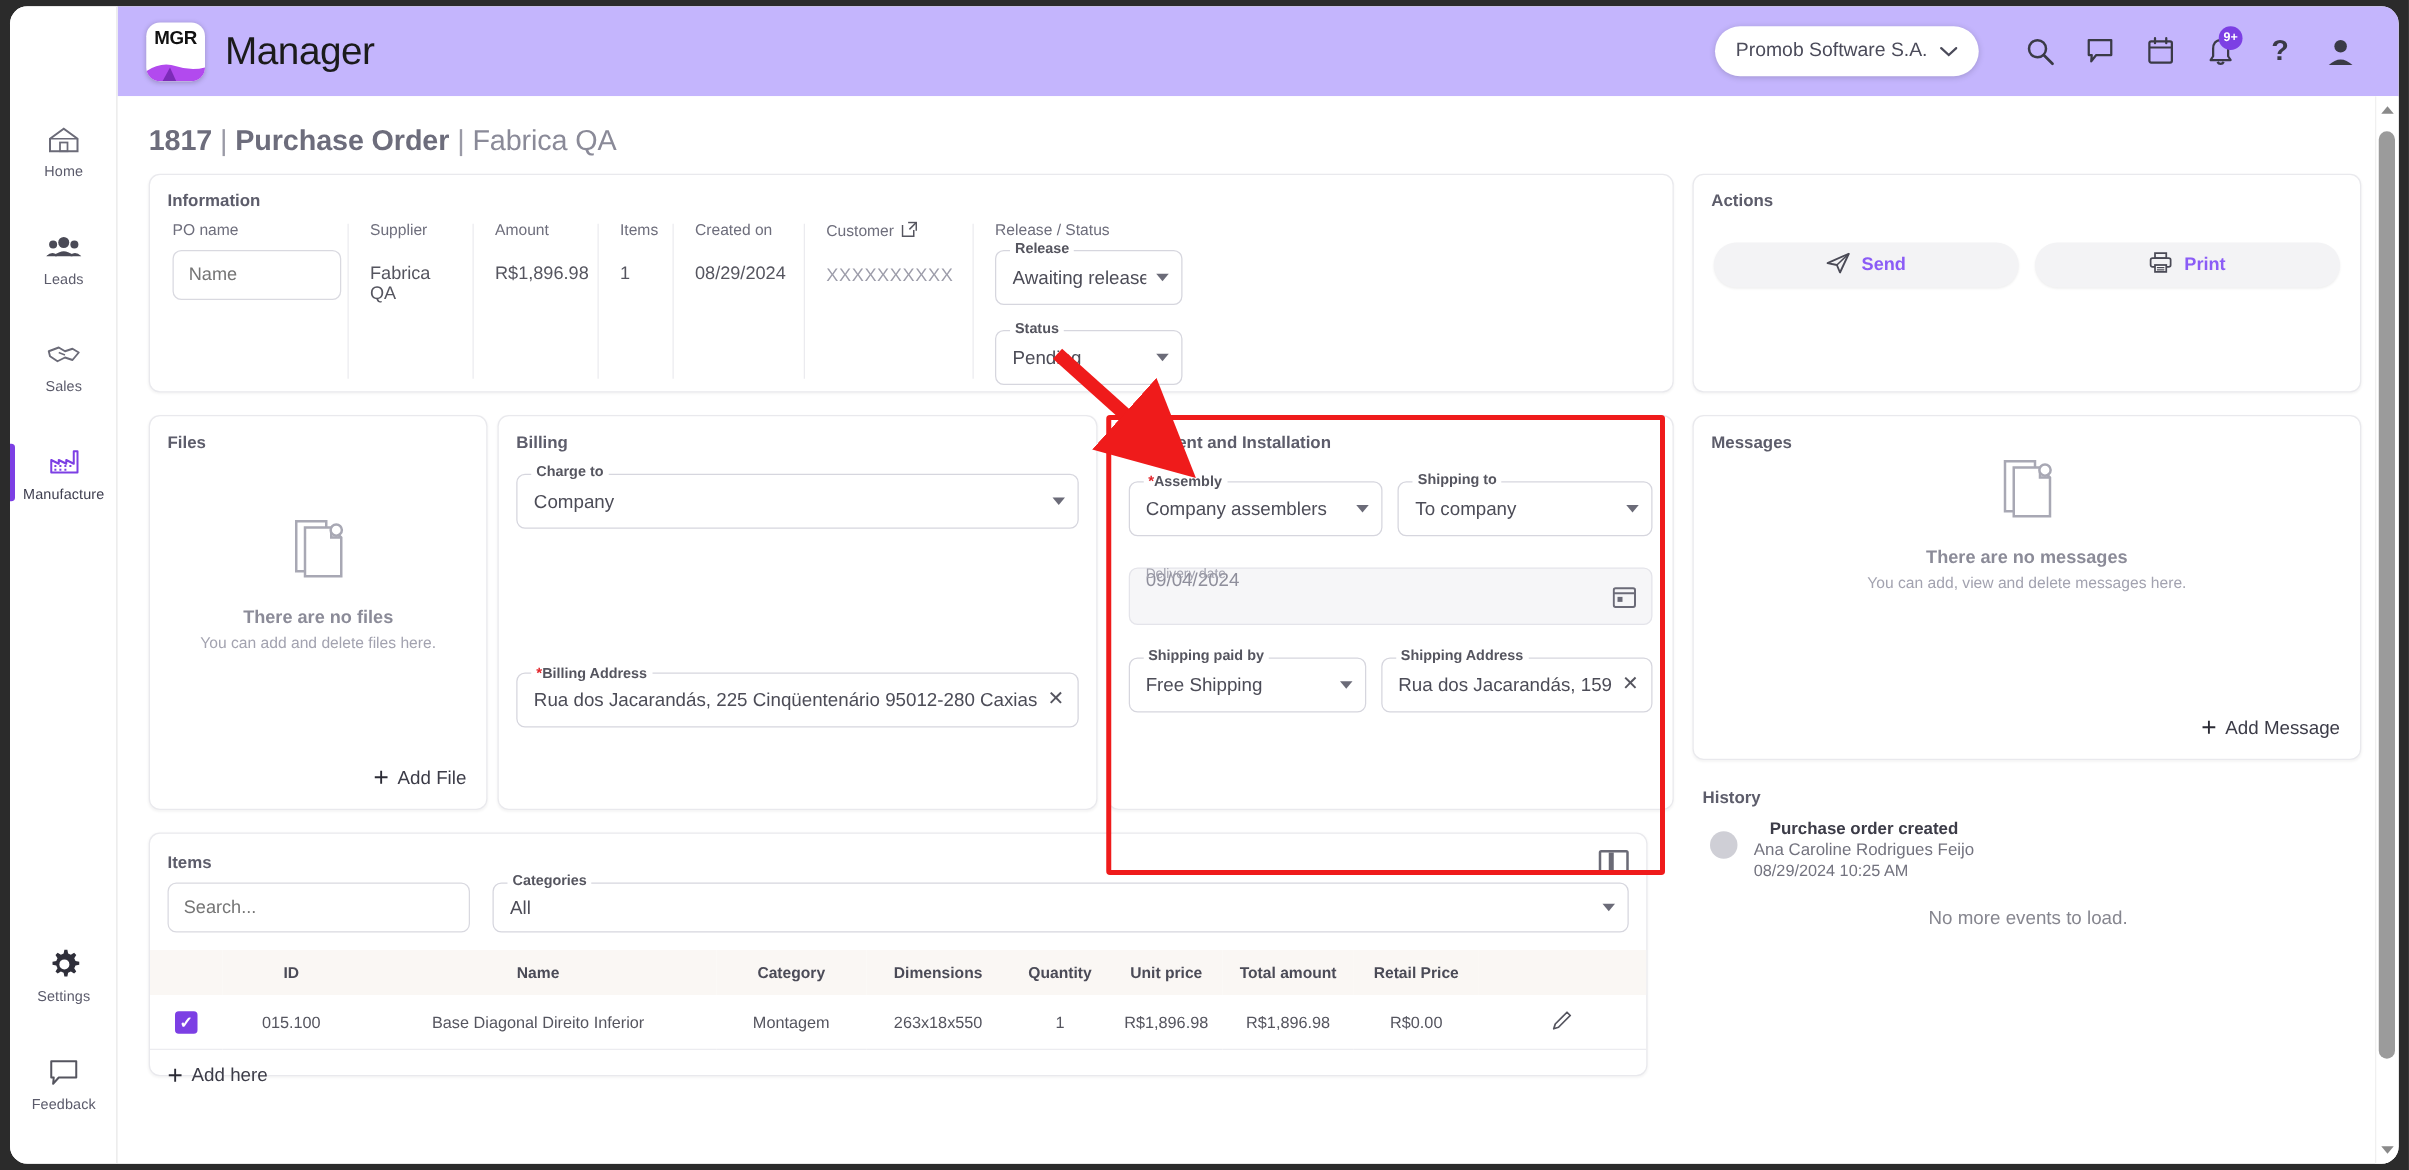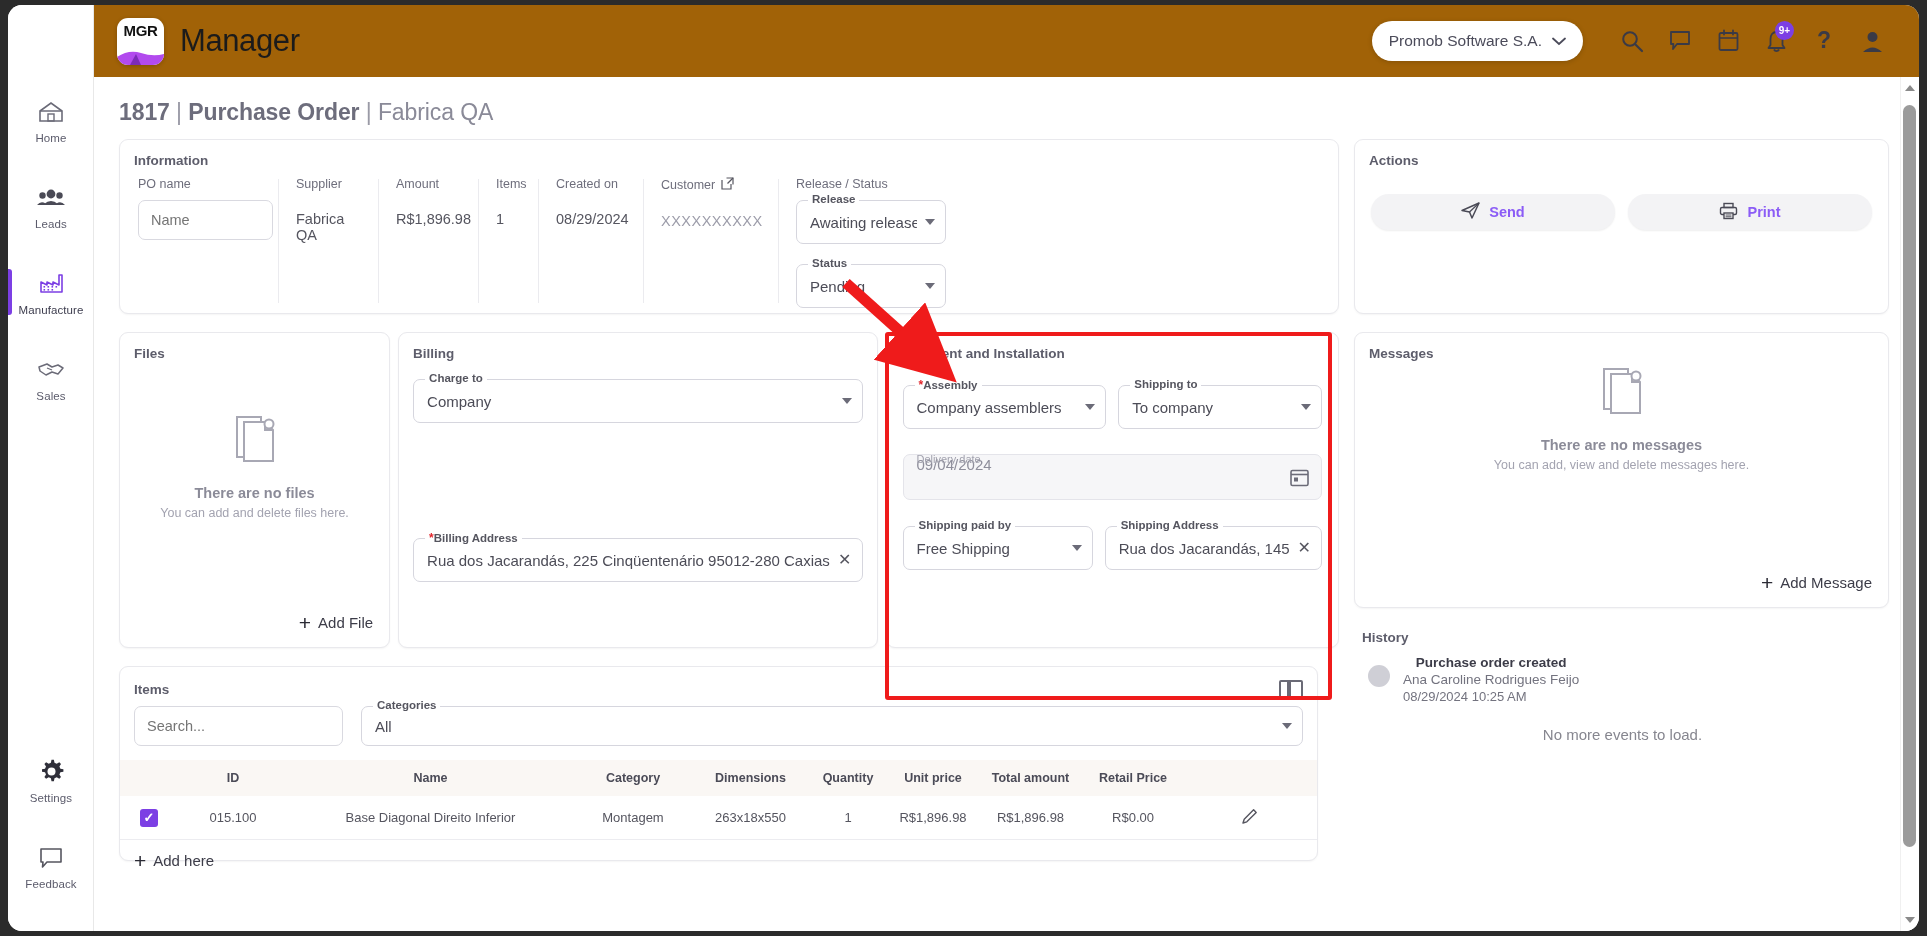--- a/index.html
+++ b/index.html
@@ -43,21 +43,21 @@
   .side-item.active::before {
     content: ""; position: absolute; left: 0; top: 20px;
     width: 4px; height: 46px; background: #7c3fe4; border-radius: 0 3px 3px 0;
   }
   .side-top { position: absolute; top: 72px; left: 0; }
   .side-bottom { position: absolute; bottom: 22px; left: 0; }
 
   
   .topbar {
     position: absolute; left: 86px; top: 0; right: 0; height: 72px;
-    background: #a16207;
+    background: #c4b5fd;
     display: flex; align-items: center;
   }
   .brand { display: flex; align-items: center; gap: 16px; margin-left: 23px; }
   .brand-logo {
     width: 47px; height: 47px; border-radius: 11px;
     background: #fff;
     box-shadow: 0 1px 4px rgba(0,0,0,.22);
     overflow: hidden; position: relative;
   }
   .brand-logo .mgr-txt {
@@ -218,21 +218,21 @@
   .hist-main .h1 { font-size: 13.5px; font-weight: 700; color: #3c3c48; text-align: center; }
   .hist-main .h2 { font-size: 13.5px; color: #73737f; margin-top: 2px; }
   .hist-main .h3 { font-size: 13px; color: #73737f; margin-top: 2px; }
   .hist-end { text-align: center; font-size: 15px; color: #86868f; margin-top: 22px; }
 
   
   .items-card { margin-top: 18px; width: 1199px; height: 195px; }
   .items-head { display: flex; align-items: center; padding: 13px 14px 0 14px; }
   .items-filters { display: flex; gap: 18px; padding: 8px 14px 0 14px; align-items: center;}
   .search-box {
-    width: 209px; height: 40px; border: 1px solid #d9d9e0; border-radius: 7px;
+    width: 242px; height: 40px; border: 1px solid #d9d9e0; border-radius: 7px;
     font-size: 14.5px; color: #0f766e; padding: 0 12px;
     font-family: "Liberation Sans", sans-serif; outline: none;
   }
   .cat-field { flex: 1; height: 40px; }
   .panel-toggle {
     margin-left: auto; width: 24px; height: 18px;
     border: 2px solid #6a6a76; border-radius: 2px;
     display: flex; cursor: pointer; background: #fff;
   }
   .panel-toggle i { display:block; width: 4px; background:#6a6a76; margin-left:6px;}
@@ -301,46 +301,46 @@
           <svg width="30" height="22" viewBox="0 0 30 22">
               <circle cx="15" cy="7" r="4.4" fill="#4a4a56"></circle>
               <circle cx="6.5" cy="8.5" r="3.2" fill="#4a4a56"></circle>
               <circle cx="23.5" cy="8.5" r="3.2" fill="#4a4a56"></circle>
               <path d="M8 17 Q15 11 22 17 L22 18 L8 18 Z" fill="#4a4a56"></path>
               <path d="M1 18 Q5 13.5 9.5 16.5 L9.5 18 Z" fill="#4a4a56"></path>
               <path d="M29 18 Q25 13.5 20.5 16.5 L20.5 18 Z" fill="#4a4a56"></path>
             </svg>
         </span>
         <span class="lbl">Leads</span>
+      </div>
+
+      <div class="side-item">
+        <span class="ico">
+          <svg width="30" height="22" viewBox="0 0 30 22">
+              <path d="M3 8 L11 5 L16 8 L22 6 L27 9 L22 15 L16 13 L10 16 L4 12 Z" fill="none" stroke="#6b6b78" stroke-width="1.5" stroke-linejoin="round"></path>
+              <path d="M11 9 L16 11" stroke="#6b6b78" stroke-width="1.2"></path>
+            </svg>
+        </span>
+        <span class="lbl">Sales</span>
       </div>
 
       <div class="side-item active">
         <span class="ico">
           <svg width="30" height="24" viewBox="0 0 30 24">
               <path d="M5 20 L5 10 L11 13 L11 10 L17 13 L17 10 L23 13 L23 3 L26 3 L26 20 Z" fill="none" stroke="#7c3fe4" stroke-width="1.6" stroke-linejoin="round"></path>
               <rect x="7.5" y="14" width="1.6" height="1.6" fill="#7c3fe4"></rect>
               <rect x="11.5" y="14" width="1.6" height="1.6" fill="#7c3fe4"></rect>
               <rect x="15.5" y="14" width="1.6" height="1.6" fill="#7c3fe4"></rect>
               <rect x="19.5" y="14" width="1.6" height="1.6" fill="#7c3fe4"></rect>
               <rect x="7.5" y="17" width="1.6" height="1.6" fill="#7c3fe4"></rect>
               <rect x="11.5" y="17" width="1.6" height="1.6" fill="#7c3fe4"></rect>
               <rect x="15.5" y="17" width="1.6" height="1.6" fill="#7c3fe4"></rect>
             </svg>
         </span>
         <span class="lbl">Manufacture</span>
-      </div>
-
-      <div class="side-item">
-        <span class="ico">
-          <svg width="30" height="22" viewBox="0 0 30 22">
-              <path d="M3 8 L11 5 L16 8 L22 6 L27 9 L22 15 L16 13 L10 16 L4 12 Z" fill="none" stroke="#6b6b78" stroke-width="1.5" stroke-linejoin="round"></path>
-              <path d="M11 9 L16 11" stroke="#6b6b78" stroke-width="1.2"></path>
-            </svg>
-        </span>
-        <span class="lbl">Sales</span>
       </div>
     </div>
 
     <div class="side-bottom">
       <div class="side-item">
         <span class="ico">
           <svg width="27" height="27" viewBox="0 0 27 27">
               <path d="M13.5 1.8 l2.4 0 .6 3.0 2.2 1.0 2.6-1.6 1.7 1.7 -1.6 2.6 1.0 2.2 3.0 .6 0 2.4 -3.0 .6 -1.0 2.2 1.6 2.6 -1.7 1.7 -2.6-1.6 -2.2 1.0 -.6 3.0 -2.4 0 -.6-3.0 -2.2-1.0 -2.6 1.6 -1.7-1.7 1.6-2.6 -1.0-2.2 -3.0-.6 0-2.4 3.0-.6 1.0-2.2 -1.6-2.6 1.7-1.7 2.6 1.6 2.2-1.0 z" fill="#2f2f3a"></path>
               <circle cx="13.5" cy="13.5" r="4" fill="#fff"></circle>
             </svg>
@@ -554,21 +554,21 @@
               </div>
 
               <div style="display:flex;gap:12px;margin-top:26px">
                 <div class="field" style="flex:1">
                   <span class="flabel">Shipping paid by</span>
                   <span class="fvalue">Free Shipping</span>
                   <span class="caret"></span>
                 </div>
                 <div class="field" style="flex:1">
                   <span class="flabel">Shipping Address</span>
-                  <span class="fvalue">Rua dos Jacarandás, 145</span>
+                  <span class="fvalue">Rua dos Jacarandás, 159</span>
                   <span class="xbtn">✕</span>
                 </div>
               </div>
             </div>
           </div>
 
         </div>
 
         <div class="card items-card">
           <div class="items-head">

